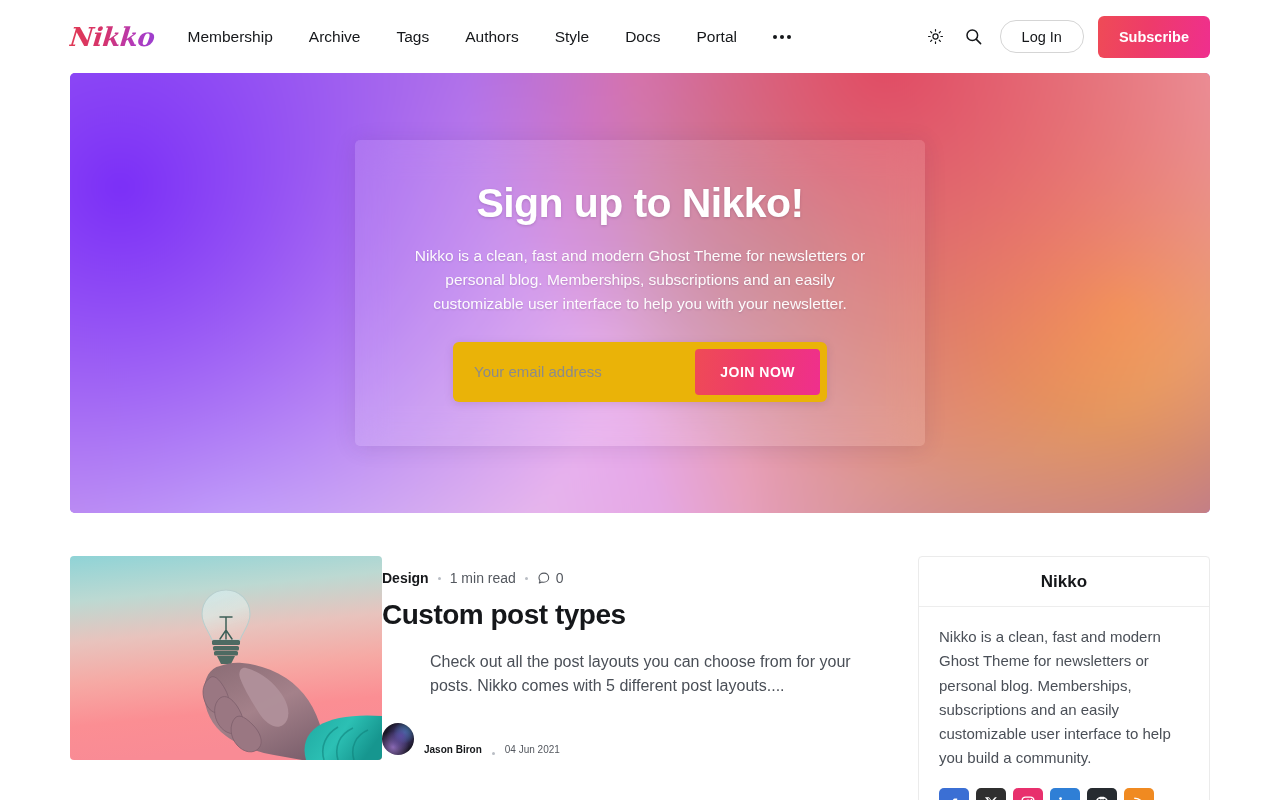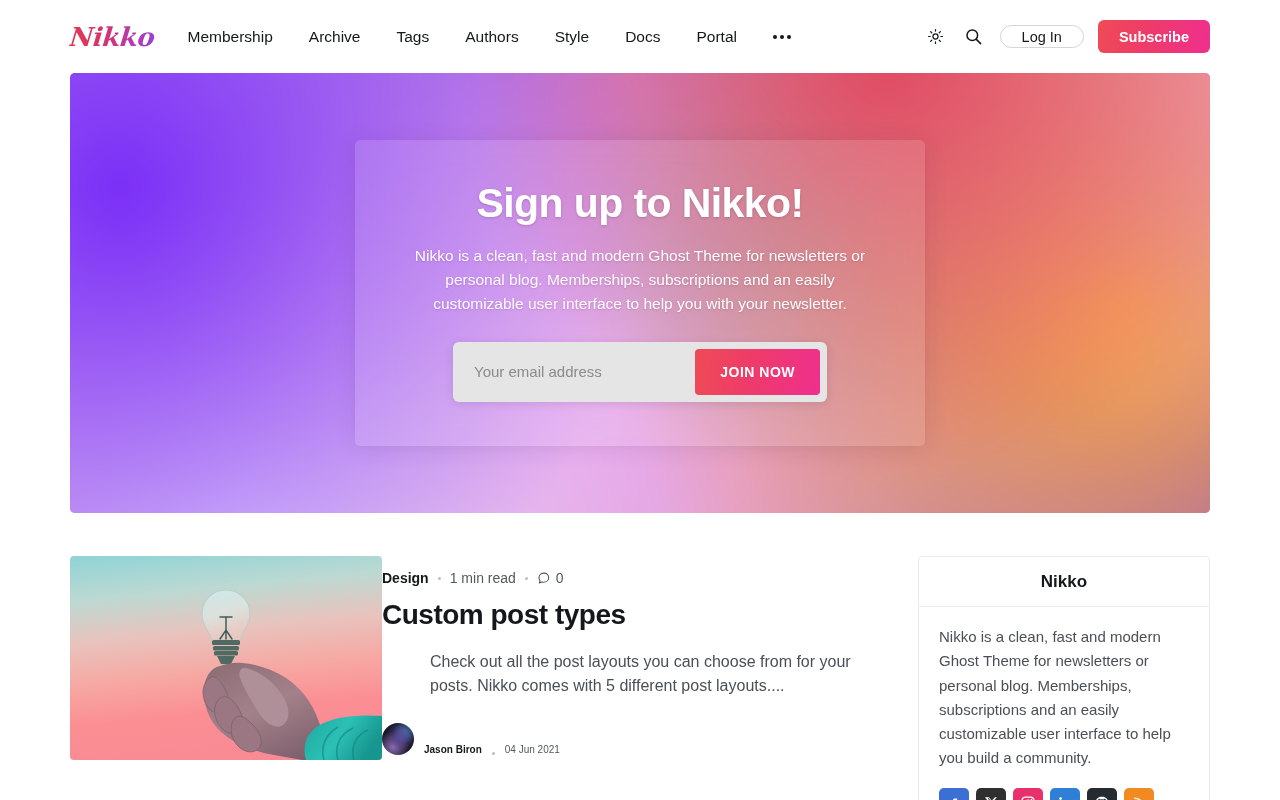--- a/index.html
+++ b/index.html
@@ -54,28 +54,28 @@
     align-items: center;
     gap: 14px;
   }
   .icon-btn {
     background: none; border: none; cursor: pointer;
     display: flex; align-items: center; justify-content: center;
     width: 24px; height: 24px; color: #15171a;
   }
   .btn-login {
     display: flex; align-items: center; justify-content: center;
-    height: 23px; padding: 0 21px;
+    height: 33px; padding: 0 21px;
     border: 1px solid #d5d5d5; border-radius: 16px;
     background: #fff; color: #15171a;
     font-size: 14.5px; font-family: inherit; cursor: pointer;
   }
   .btn-subscribe {
     display: flex; align-items: center; justify-content: center;
-    height: 33px; padding: 0 21px;
+    height: 42px; padding: 0 21px;
     border: none; border-radius: 6px;
     background: linear-gradient(100deg, #ef4b56 0%, #ee3b6a 45%, #ef2f8e 100%);
     color: #fff; font-size: 14.5px; font-weight: 600;
     font-family: inherit; cursor: pointer;
   }
 
   
   .hero {
     position: relative;
     margin: 0 70px;
@@ -118,21 +118,21 @@
     text-shadow: 0 1px 3px rgba(60,30,70,0.22);
   }
   .hero-desc {
     font-size: 15.5px; line-height: 1.55;
     color: rgba(255,255,255,0.96);
     margin-bottom: 26px;
     text-shadow: 0 1px 2px rgba(60,30,70,0.18);
   }
   .signup-form {
     display: flex; align-items: center;
-    background: #e5e5e5;
+    background: #eab308;
     border-radius: 6px;
     padding: 7px;
     box-shadow: 0 2px 10px rgba(50,20,70,0.13);
     max-width: 374px; margin: 0 auto;
   }
   .signup-input {
     flex: 1; border: none; background: transparent; outline: none;
     font-size: 15px; font-family: inherit; color: #15171a;
     padding: 0 14px; min-width: 0;
   }

